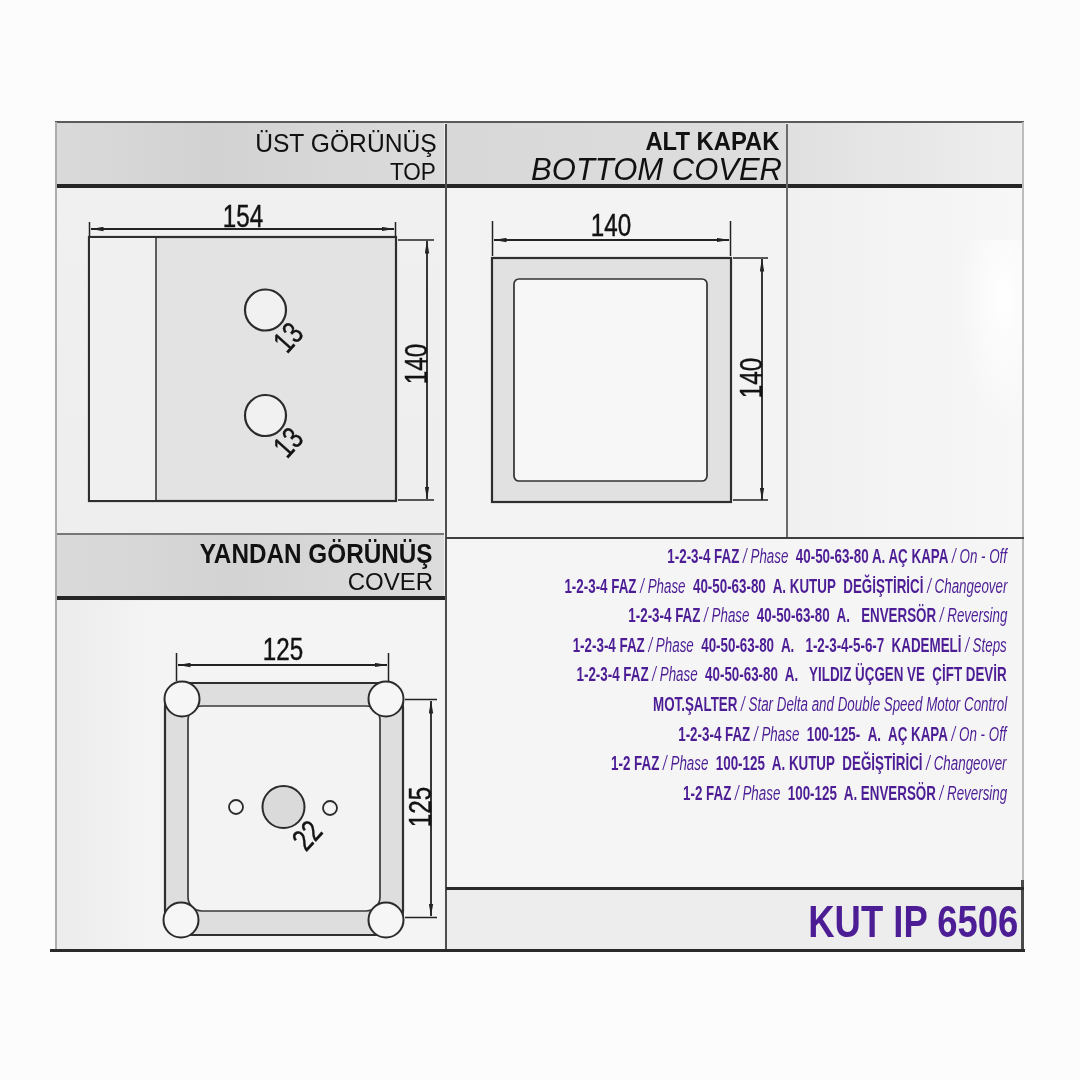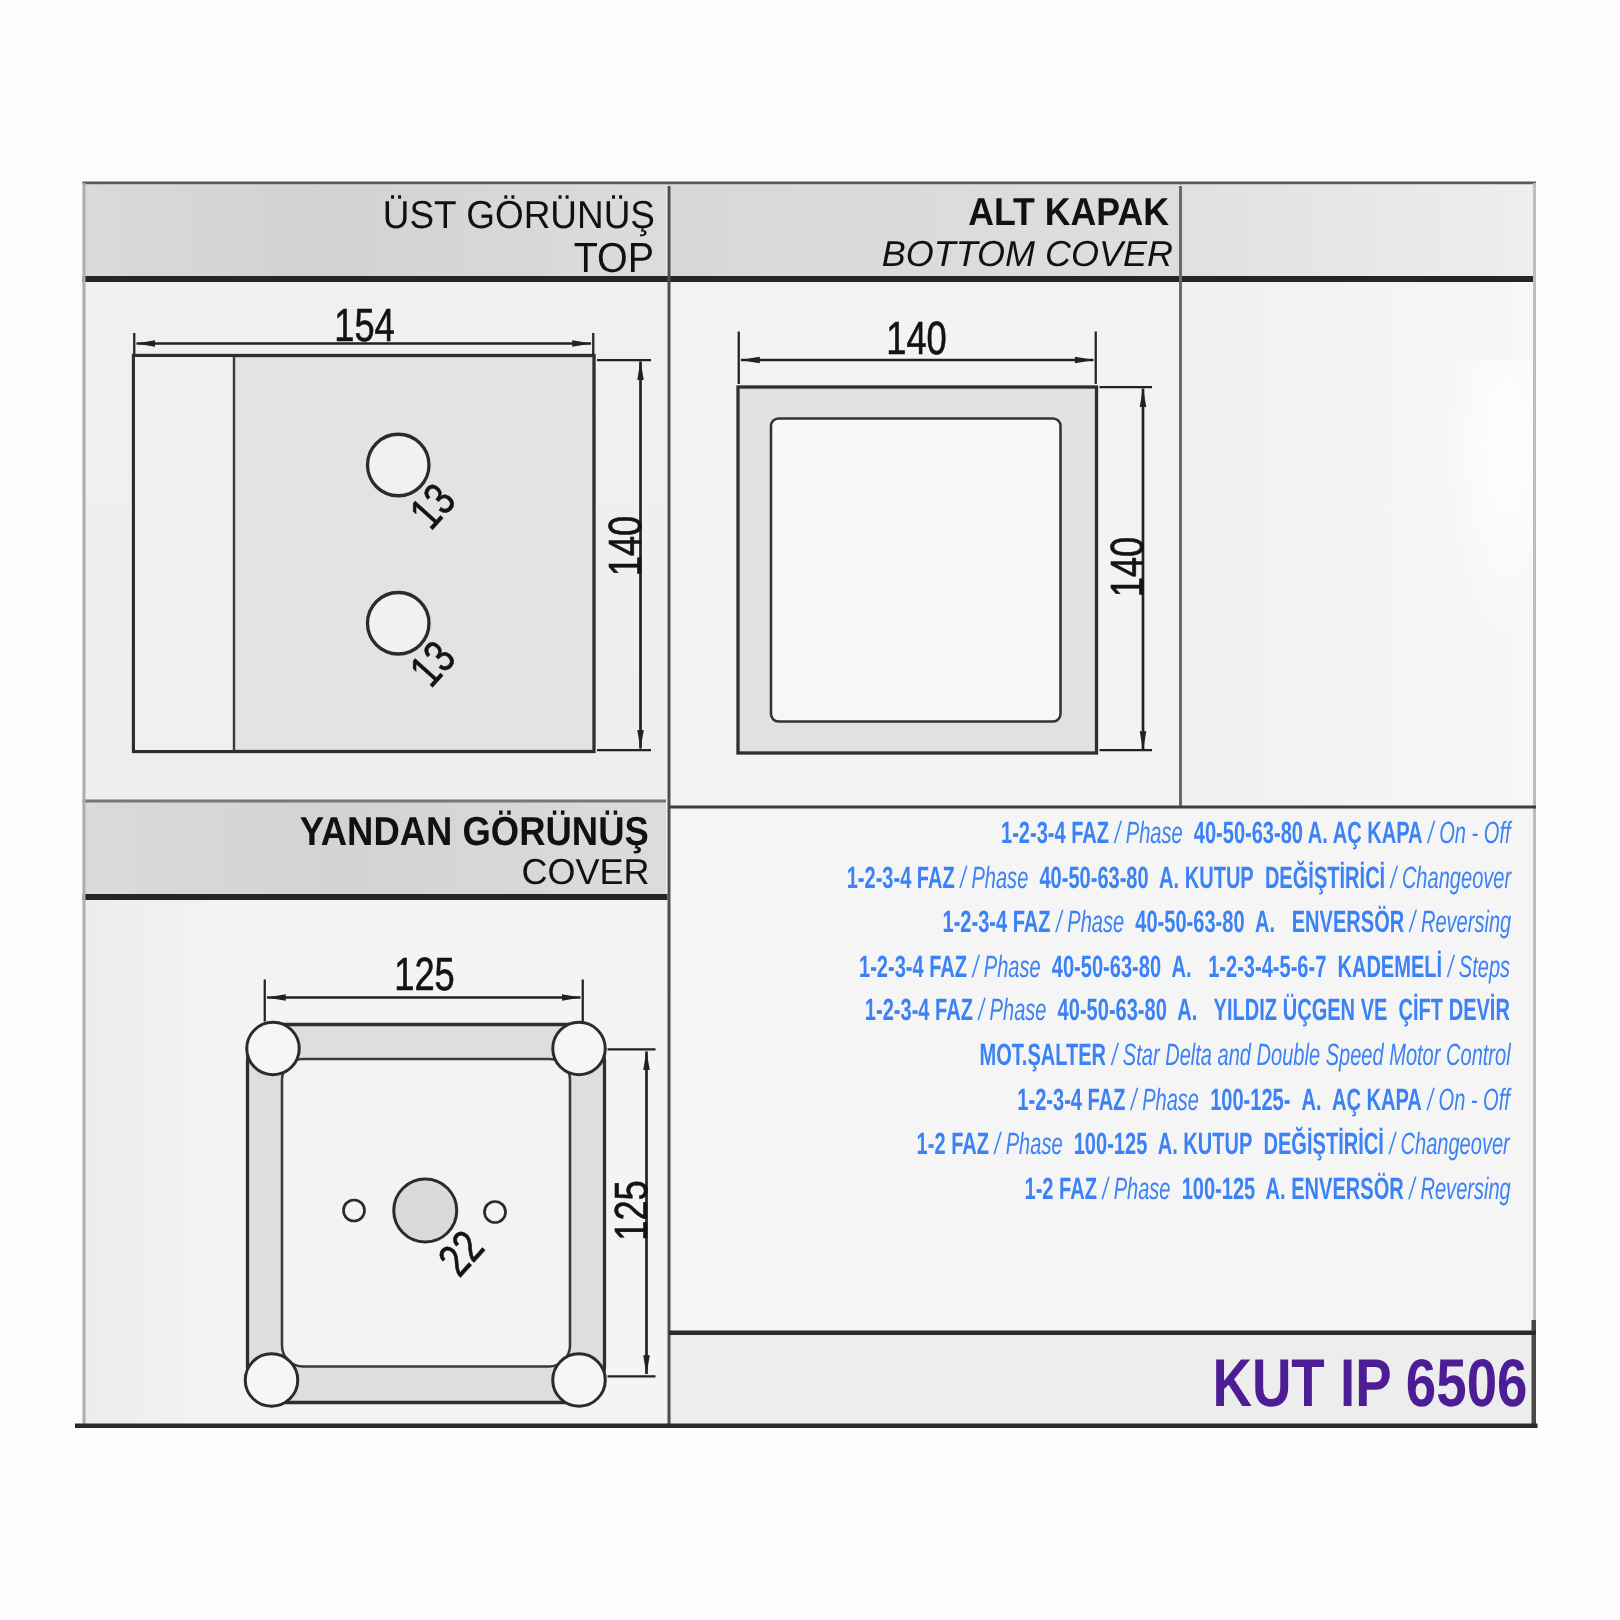--- a/index.html
+++ b/index.html
@@ -27,27 +27,27 @@
   <div class="abs" style="left:446px;top:539px;width:576px;height:350px;background:#f5f5f5;"></div>
 
   <div class="abs" style="left:446px;top:889px;width:576px;height:62px;background:#ededed;"></div>
 
   <div class="abs" style="left:55px;top:121px;width:969px;height:2px;background:#5a5a5a;"></div>
 
   <div class="abs" style="left:56px;top:123px;width:388px;height:63px;background:linear-gradient(90deg,#dadada 0%,#d2d2d2 40%,#dcdcdc 100%);"></div>
 
   <div class="abs" style="left:56px;top:130px;width:381px;text-align:right;font-size:26px;font-weight:normal;color:#111;line-height:26px;white-space:nowrap;"><span style="display:inline-block;transform:scaleX(0.947);transform-origin:right center;">ÜST GÖRÜNÜŞ</span></div>
 
-  <div class="abs" style="left:56px;top:160px;width:380px;text-align:right;font-size:28px;color:#111;line-height:24px;white-space:nowrap;"><span style="display:inline-block;transform:scaleX(0.94);transform-origin:right center;">TOP</span></div>
+  <div class="abs" style="left:56px;top:160px;width:380px;text-align:right;font-size:24px;color:#111;line-height:24px;white-space:nowrap;"><span style="display:inline-block;transform:scaleX(0.94);transform-origin:right center;">TOP</span></div>
 
   <div class="abs" style="left:446px;top:123px;width:340px;height:63px;background:linear-gradient(90deg,#d8d8d8,#dedede);"></div>
 
   <div class="abs" style="left:446px;top:128px;width:333px;text-align:right;font-size:26px;font-weight:bold;color:#111;line-height:26px;white-space:nowrap;"><span style="display:inline-block;transform:scaleX(0.915);transform-origin:right center;">ALT KAPAK</span></div>
 
-  <div class="abs" style="left:446px;top:157px;width:336px;text-align:right;font-size:24px;font-style:italic;color:#111;line-height:25px;white-space:nowrap;"><span style="display:inline-block;transform:scaleX(1);transform-origin:right center;">BOTTOM COVER</span></div>
+  <div class="abs" style="left:446px;top:157px;width:336px;text-align:right;font-size:31px;font-style:italic;color:#111;line-height:25px;white-space:nowrap;"><span style="display:inline-block;transform:scaleX(1);transform-origin:right center;">BOTTOM COVER</span></div>
 
   <div class="abs" style="left:788px;top:123px;width:236px;height:63px;background:linear-gradient(90deg,#e0e0e0,#eeeeee);"></div>
 
   <div class="abs" style="left:55px;top:184px;width:969px;height:4px;background:#252525;"></div>
 
   <div class="abs" style="left:56px;top:534px;width:388px;height:62px;background:linear-gradient(90deg,#dadada 0%,#d3d3d3 45%,#dcdcdc 100%);"></div>
 
   <div class="abs" style="left:55px;top:533px;width:389px;height:1.5px;background:#777;"></div>
 
   <div class="abs" style="left:56px;top:541px;width:377px;text-align:right;font-size:27px;font-weight:bold;color:#111;line-height:27px;white-space:nowrap;"><span style="display:inline-block;transform:scaleX(0.9);transform-origin:right center;">YANDAN GÖRÜNÜŞ</span></div>
@@ -152,21 +152,21 @@
     <text x="0" y="0" transform="translate(283,660) scale(0.78,1)" font-size="31" fill="#131313" stroke="#131313" stroke-width="0.45" text-anchor="middle">125</text>
 
     <line x1="431" y1="701" x2="431" y2="916" stroke="#222" stroke-width="1.8" marker-start="url(#ah)" marker-end="url(#ah)"></line>
 
     <line x1="405" y1="699.5" x2="437" y2="699.5" stroke="#222" stroke-width="1.5"></line>
     <line x1="405" y1="917.5" x2="437" y2="917.5" stroke="#222" stroke-width="1.5"></line>
 
     <text x="0" y="0" transform="translate(431,807) rotate(-90) scale(0.78,1)" font-size="31" fill="#131313" stroke="#131313" stroke-width="0.45" text-anchor="middle">125</text>
   </svg>
 
-  <div class="abs" style="left:446px;top:544px;width:561px;font-size:20.5px;color:#3b82f6;">
+  <div class="abs" style="left:446px;top:544px;width:561px;font-size:20.5px;color:#4c1d95;">
 
     <div style="position:relative;height:29.6px;">
         <span style="position:absolute;right:0;top:0;white-space:nowrap;display:inline-block;transform:scaleX(0.652);transform-origin:right center;"><b>1-2-3-4 FAZ</b><i> / Phase</i><b>&nbsp;&nbsp;40-50-63-80 A. AÇ KAPA</b><i> / On - Off</i></span>
       </div>
 
     <div style="position:relative;height:29.6px;">
         <span style="position:absolute;right:0;top:0;white-space:nowrap;display:inline-block;transform:scaleX(0.652);transform-origin:right center;"><b>1-2-3-4 FAZ</b><i> / Phase</i><b>&nbsp;&nbsp;40-50-63-80&nbsp; A. KUTUP&nbsp; DEĞİŞTİRİCİ</b><i> / Changeover</i></span>
       </div>
 
     <div style="position:relative;height:29.6px;">

